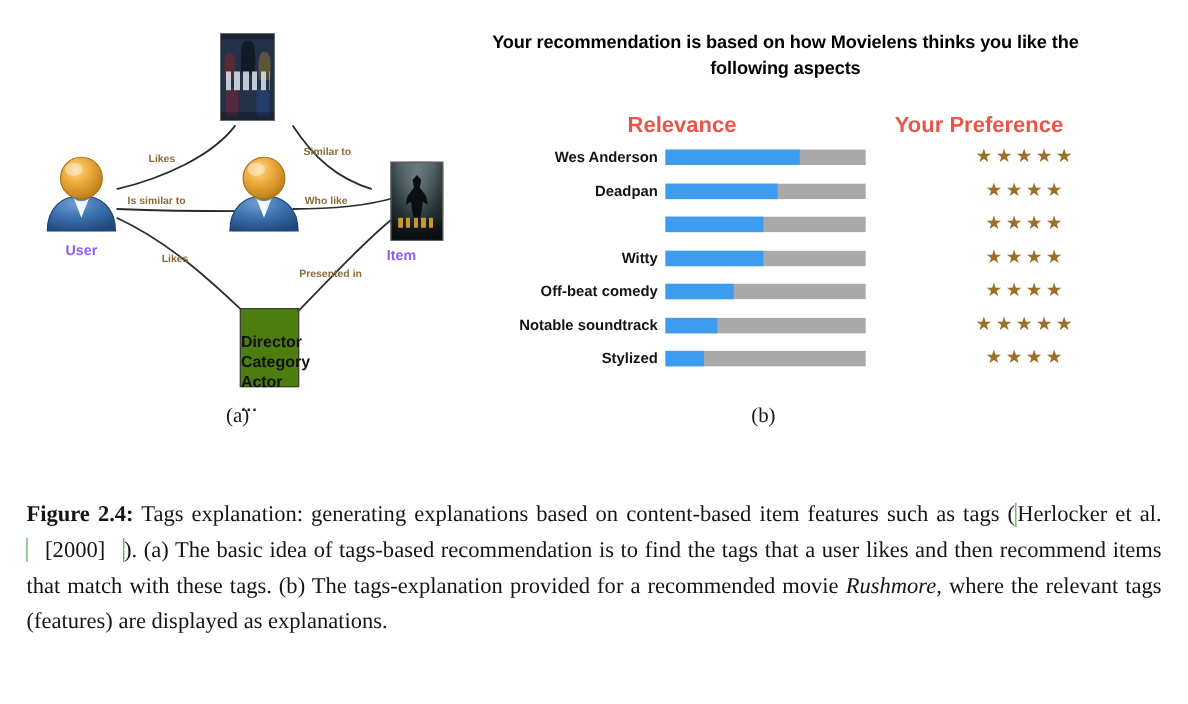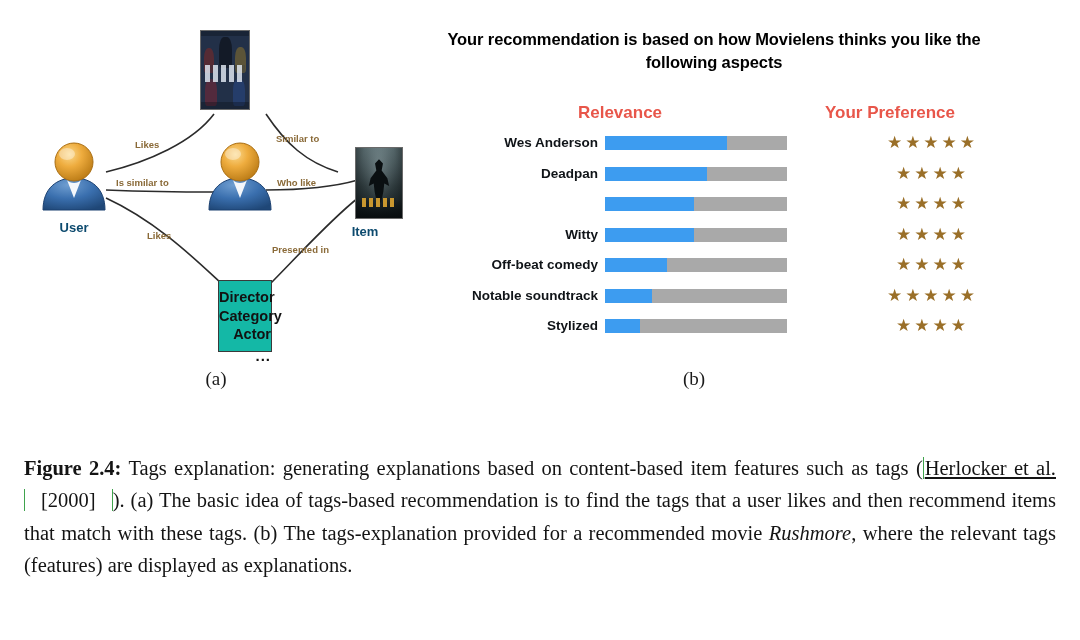--- a/index.html
+++ b/index.html
@@ -37,21 +37,21 @@
     position: absolute;
     width: 76px; height: 76px;
   }
   .node-caption {
     position: absolute;
     width: 120px;
     text-align: center;
     font-family: "Liberation Sans", sans-serif;
     font-size: 13px;
     font-weight: bold;
-    color: #0c4a6e;
+    color: #8b5cf6;
   }
 
   .poster {
     position: absolute;
     box-sizing: border-box;
     border: 1px solid #6a6a6a;
     overflow: hidden;
     background: #1d2433;
   }
   .poster-inner {
@@ -119,28 +119,28 @@
     position: absolute;
     left: 0; right: 0; bottom: 0;
     height: 26%;
     background: linear-gradient(180deg, rgba(12,18,20,.2), rgba(8,12,14,.95));
   }
 
   .attr-box {
     position: absolute;
     box-sizing: border-box;
     border: 1.4px solid #3a3a3a;
-    background: #14b8a6;
-    text-align: right;
+    background: #4d7c0f;
+    text-align: left;
     font-family: "Liberation Sans", sans-serif;
     font-size: 14.5px;
     font-weight: bold;
     color: #121212;
     line-height: 1.28;
-    padding-top: 7px;
+    padding-top: 21px;
   }
   .attr-box .dots {
     display: block;
     font-size: 15px;
     letter-spacing: 1px;
     margin-top: 2px;
   }
 
   .edge-label {
     position: absolute;
@@ -165,21 +165,21 @@
     font-family: "Liberation Sans", sans-serif;
     font-size: 16.5px;
     font-weight: bold;
     color: #000000;
     line-height: 1.42;
     letter-spacing: -0.1px;
   }
   .col-head {
     position: absolute;
     font-family: "Liberation Sans", sans-serif;
-    font-size: 17px;
+    font-size: 20px;
     font-weight: bold;
     color: #e8564a;
     text-align: center;
     white-space: nowrap;
   }
   #head-relevance { left: 105px; top: 75px; width: 180px; }
   #head-preference { left: 350px; top: 75px; width: 230px; }
 
   #rows {
     position: absolute;
@@ -258,21 +258,20 @@
   #caption b { font-weight: bold; }
   #caption i { }
   .cite-box {
     border-left: 1.5px solid #3fa34d;
     border-right: 1.5px solid #3fa34d;
     padding: 0 16px;
   }
   .cite-edge {
     border-left: 1.5px solid #3fa34d;
     padding-left: 1px;
-    text-decoration: underline;
   }
 </style>
 </head>
 <body>
 
 <div id="figure">
 
   <div id="panel-a">
 
     <svg id="panel-a-svg" width="400" height="340">

